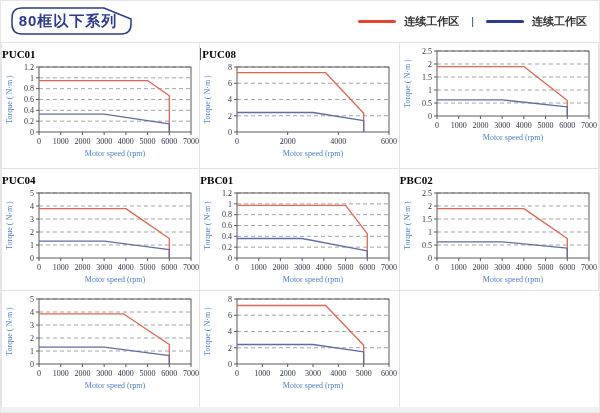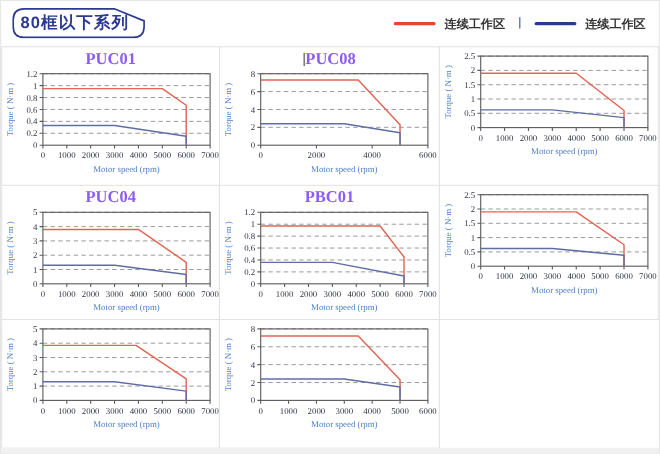--- a/index.html
+++ b/index.html
@@ -28,22 +28,22 @@
     display:grid;grid-template-columns:repeat(3,1fr);grid-template-rows:127px 122px 117px;
   }
   .cell{
     border-right:1px solid #e3e3e3;border-bottom:1px solid #e3e3e3;
     box-sizing:border-box;padding-top:3px;overflow:hidden;background:#fff;
   }
   .cell.top{border-top:1px solid #e3e3e3;}
   .cell.left{border-left:1px solid #e3e3e3;}
   .cell.empty{border:none;background:#fff;}
   .c-title{
-    text-align:center;font-family:"Liberation Serif",serif;font-weight:bold;
-    font-size:15px;color:#8b5cf6;height:16px;line-height:16px;
+    font-family:"Liberation Serif",serif;font-weight:bold;
+    font-size:11px;color:#000000;height:16px;line-height:16px;
   }
   .caret{display:inline-block;width:1px;height:12px;background:#444;vertical-align:-2px;margin-right:1px;}
   .c-svg{display:block;margin:0 auto;}
   .bottom-strip{position:absolute;left:0;right:0;bottom:0;height:5px;background:#f1f1f1;}
 </style>
 </head>
 <body>
 
 <div class="page">
 
@@ -267,20 +267,21 @@
           <text x="31" y="18.63333333333333" text-anchor="end" font-size="8" font-family="Liberation Serif,serif" fill="#333548">1</text>
           <line x1="33" y1="5" x2="36" y2="5" stroke="#5a5a5a" stroke-width="1"></line>
           <text x="31" y="7.8" text-anchor="end" font-size="8" font-family="Liberation Serif,serif" fill="#333548">1.2</text>
           <polyline points="36,17.458333333333336 144.57142857142856,17.458333333333336 166.28571428571428,45.625 166.28571428571428,70" fill="none" stroke="#e06552" stroke-width="1.3" stroke-linejoin="round"></polyline>
           <polyline points="36,50.5 101.14285714285714,50.5 166.28571428571428,62.958333333333336 166.28571428571428,70" fill="none" stroke="#5f6da6" stroke-width="1.3" stroke-linejoin="round"></polyline>
           <text x="112" y="94" text-anchor="middle" font-size="8" font-family="Liberation Serif,serif" fill="#4d7fc4">Motor speed (rpm)</text>
           <text x="9" y="37.5" text-anchor="middle" font-size="8" font-family="Liberation Serif,serif" fill="#4d7fc4" transform="rotate(-90 9 37.5)">Torque ( N·m )</text>
         </svg>
       </div>
       <div class="cell">
+        <div class="c-title"><span>PBC02</span></div>
         <svg class="c-svg" width="196" height="100" viewBox="0 0 196 100">
           <line x1="36" y1="57" x2="188" y2="57" stroke="#9a9a9a" stroke-width="0.9" stroke-dasharray="4,3"></line>
           <line x1="36" y1="44" x2="188" y2="44" stroke="#9a9a9a" stroke-width="0.9" stroke-dasharray="4,3"></line>
           <line x1="36" y1="31" x2="188" y2="31" stroke="#9a9a9a" stroke-width="0.9" stroke-dasharray="4,3"></line>
           <line x1="36" y1="18" x2="188" y2="18" stroke="#9a9a9a" stroke-width="0.9" stroke-dasharray="4,3"></line>
           <line x1="36" y1="5" x2="188" y2="5" stroke="#9a9a9a" stroke-width="0.9" stroke-dasharray="4,3"></line>
           <rect x="36" y="5" width="152" height="65" fill="none" stroke="#5a5a5a" stroke-width="1"></rect>
           <line x1="36" y1="70" x2="36" y2="73" stroke="#5a5a5a" stroke-width="1"></line>
           <text x="36" y="82" text-anchor="middle" font-size="8" font-family="Liberation Serif,serif" fill="#333548">0</text>
           <line x1="57.71428571428571" y1="70" x2="57.71428571428571" y2="73" stroke="#5a5a5a" stroke-width="1"></line>

